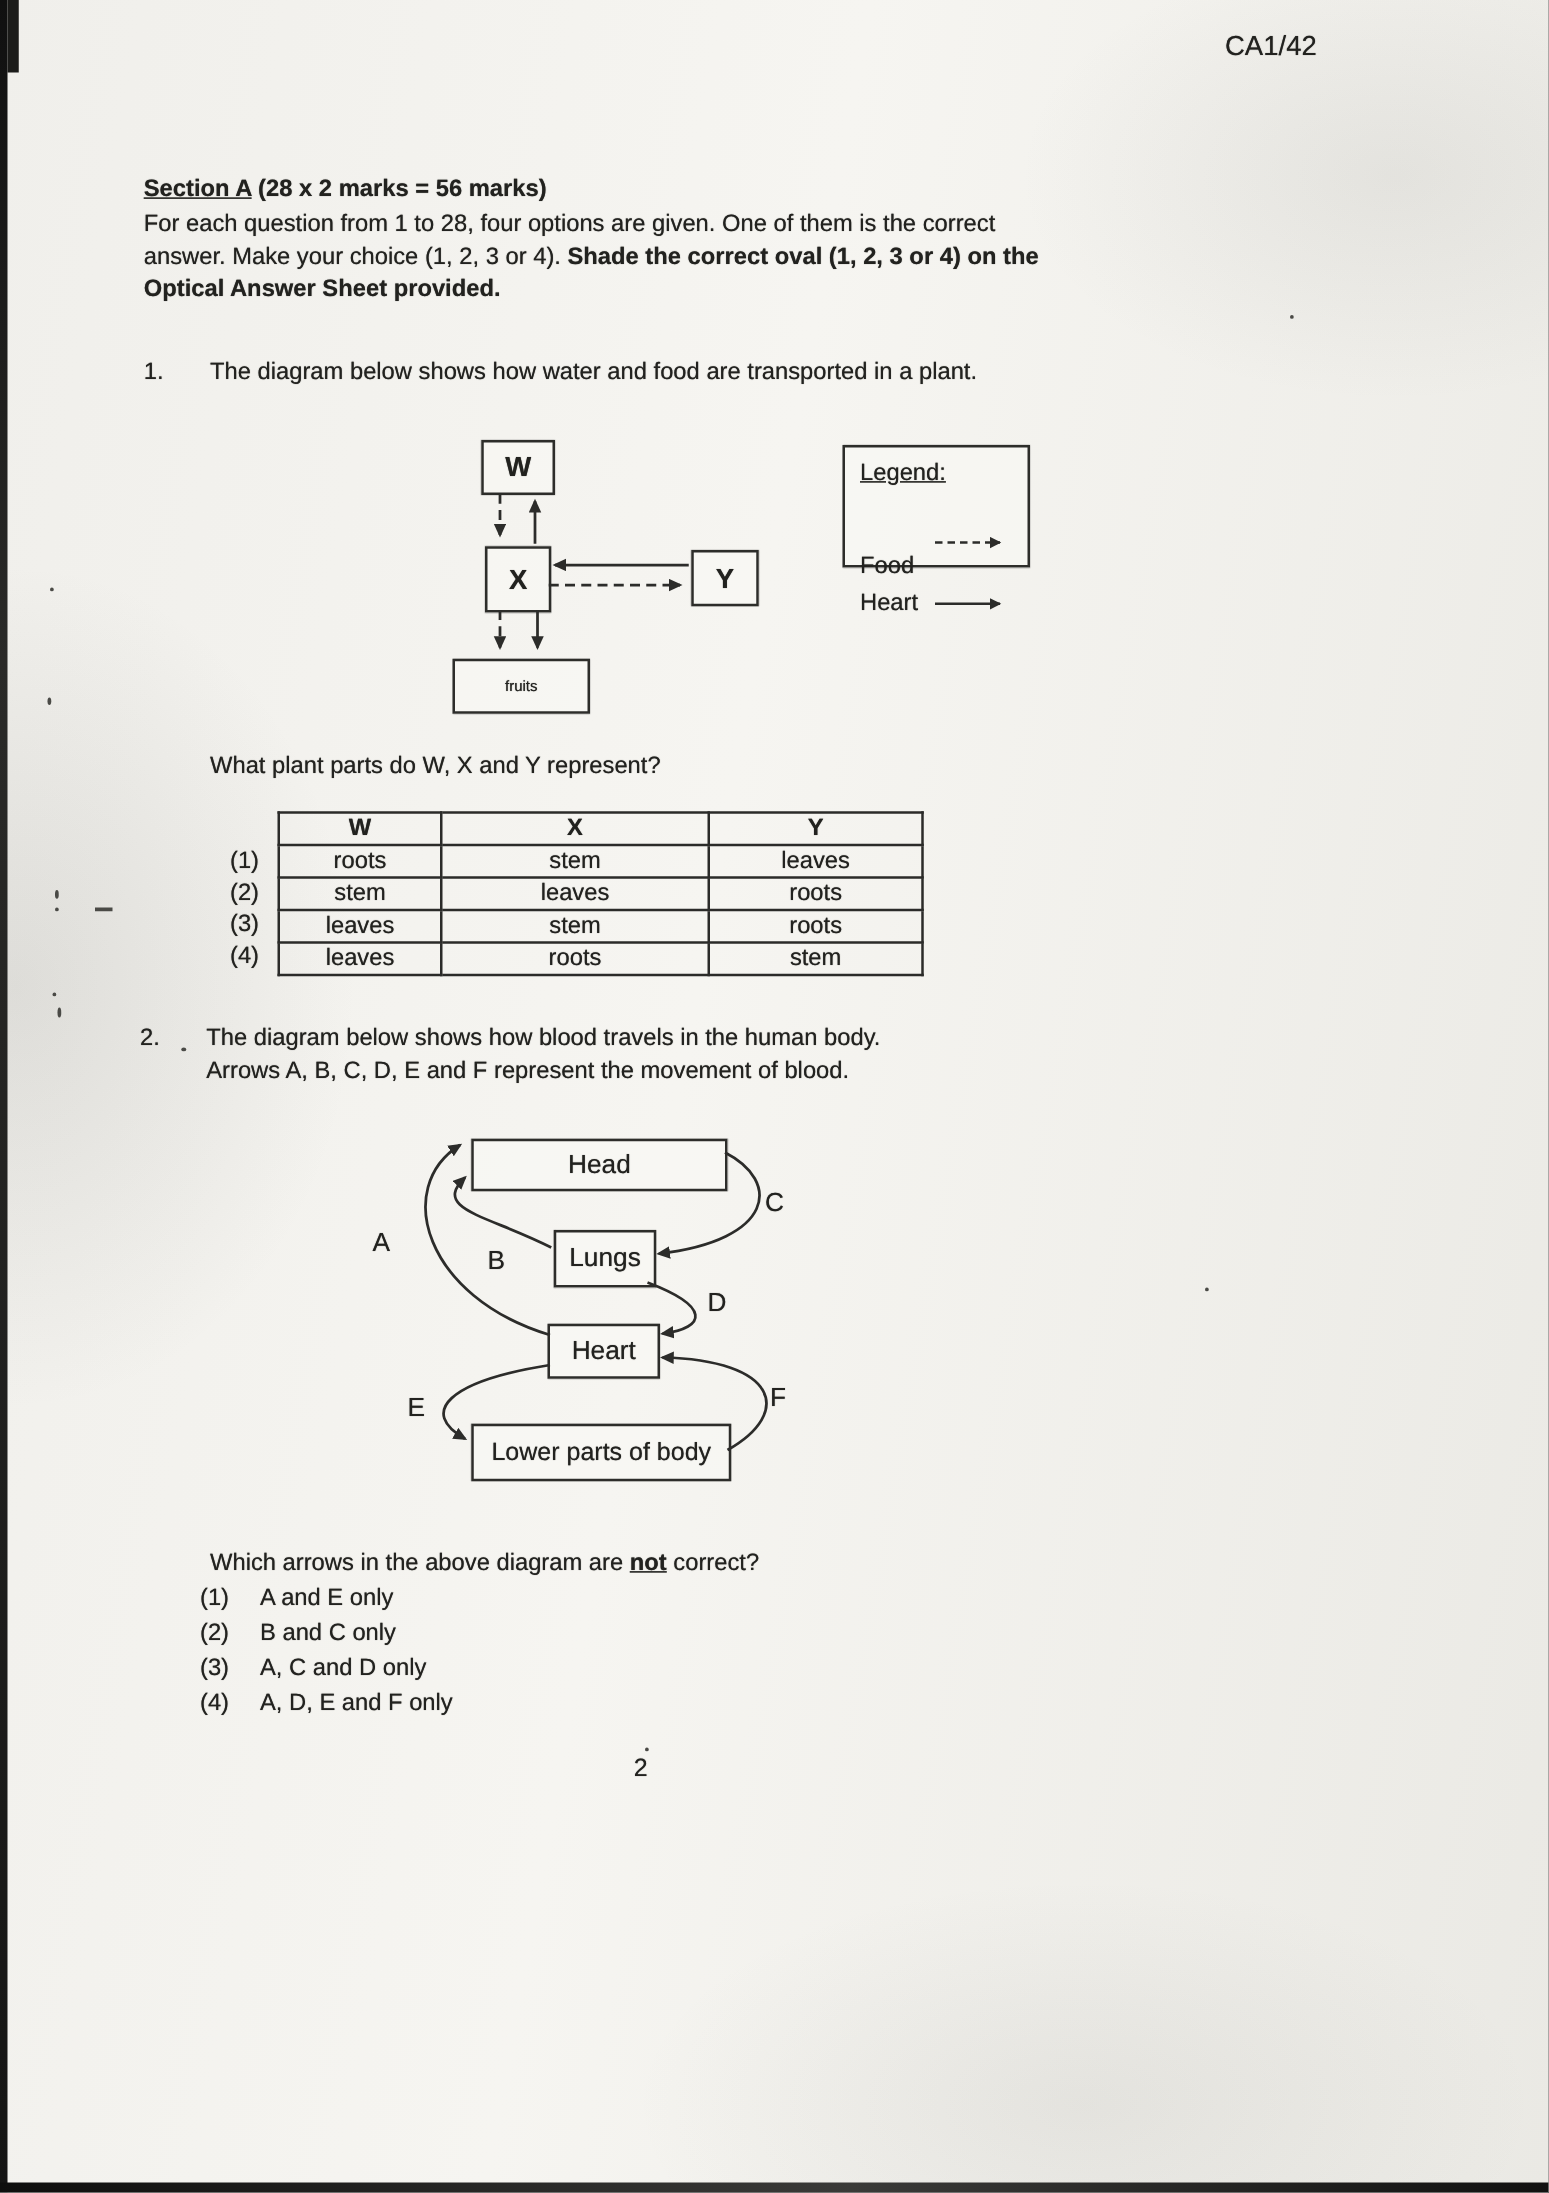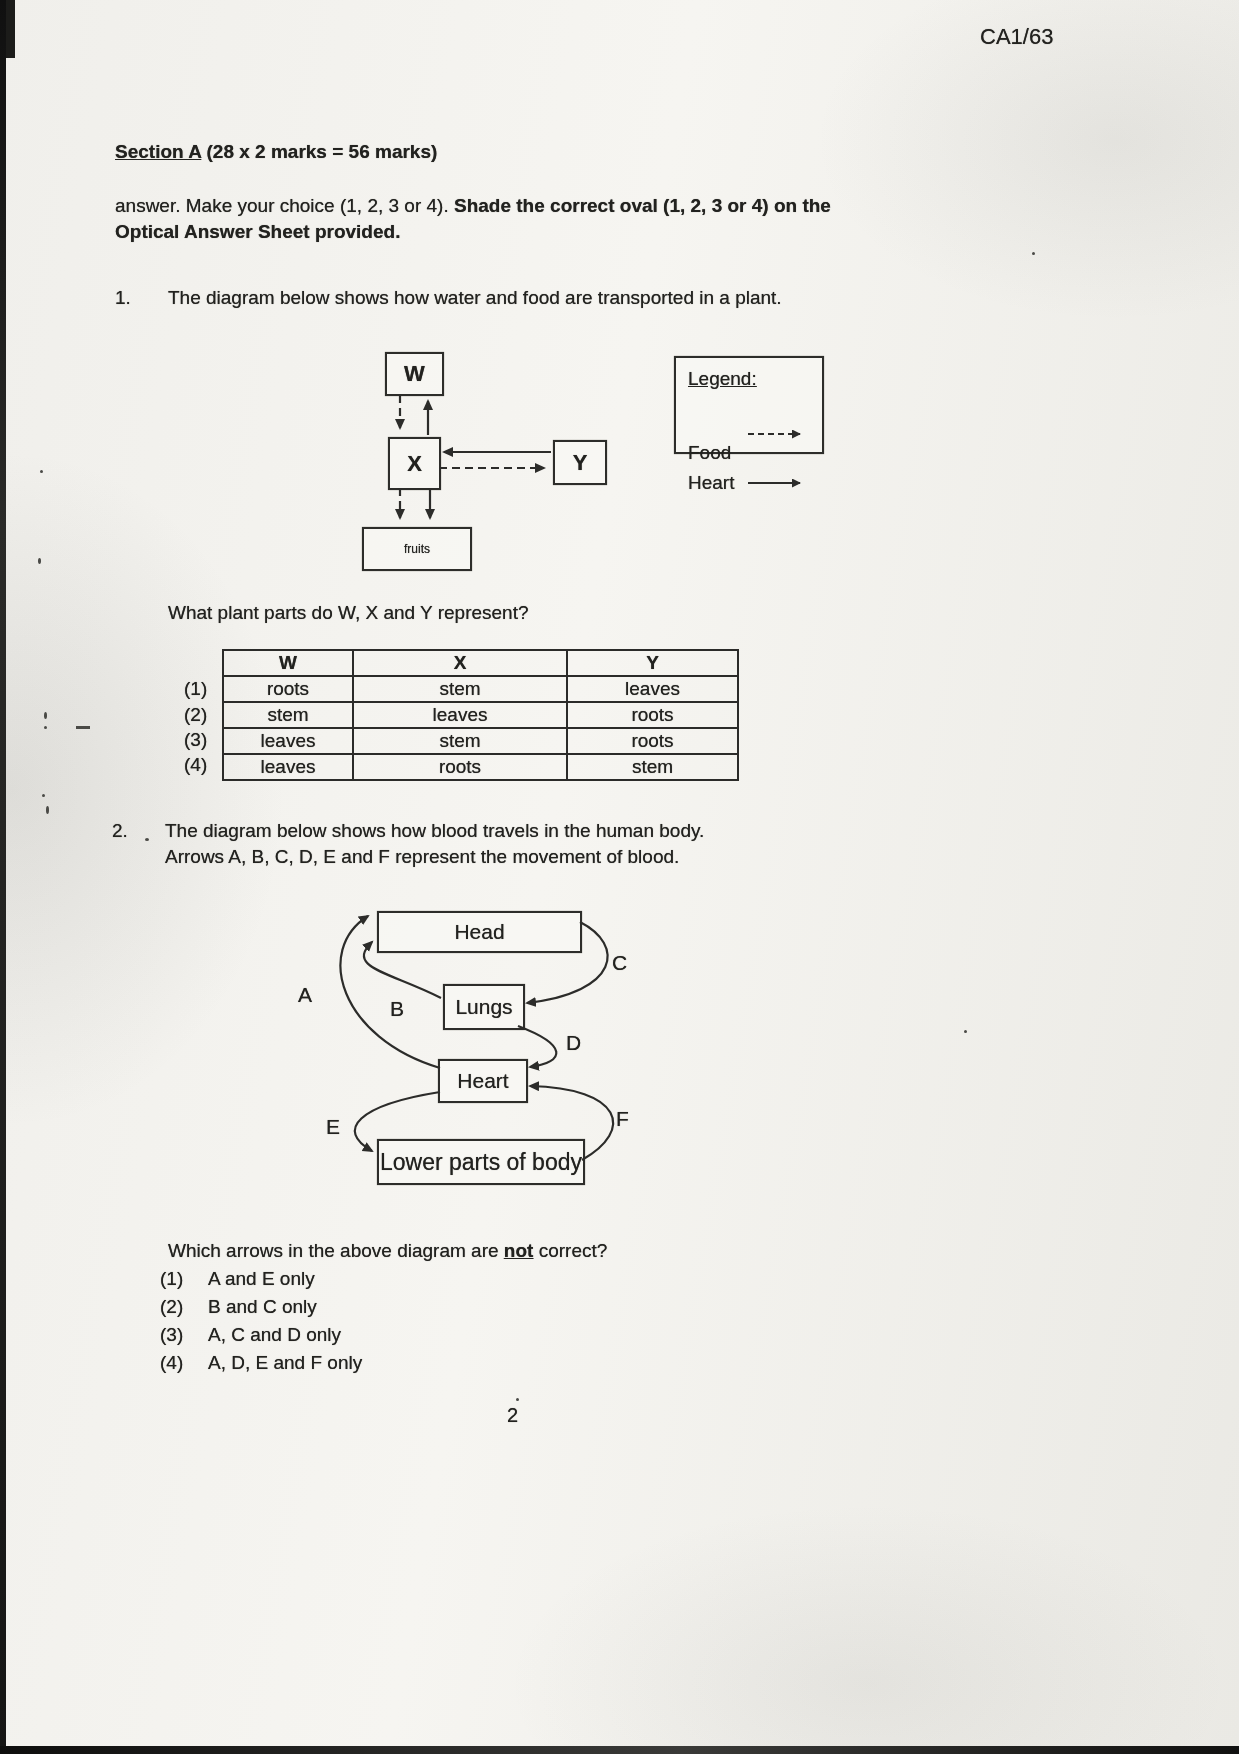--- a/index.html
+++ b/index.html
@@ -50,23 +50,24 @@
   <div class="speck" style="left:76px;top:726px;width:14px;height:3px;border-radius:0;"></div>
   <div class="speck" style="left:42px;top:794px;width:3px;height:3px;"></div>
   <div class="speck" style="left:46px;top:806px;width:3px;height:8px;"></div>
   <div class="speck" style="left:40px;top:470px;width:3px;height:3px;"></div>
   <div class="speck" style="left:38px;top:558px;width:3px;height:6px;"></div>
   <div class="speck" style="left:145px;top:838px;width:4px;height:3px;"></div>
   <div class="speck" style="left:1032px;top:252px;width:3px;height:3px;"></div>
   <div class="speck" style="left:964px;top:1030px;width:3px;height:3px;"></div>
   <div class="speck" style="left:516px;top:1398px;width:3px;height:3px;"></div>
 
-  <div class="abs txt" style="left:980px;top:24px;font-size:22px;">CA1/63</div>
+  <div class="abs txt" style="left:980px;top:24px;font-size:22px;">CA1/42</div>
 
   <div class="abs txt bold" style="left:115px;top:139px;"><span class="und">Section A</span><span> (28 x 2 marks = 56 marks)</span></div>
+  <div class="abs txt" style="left:115px;top:167px;">For each question from 1 to 28, four options are given. One of them is the correct</div>
   <div class="abs txt" style="left:115px;top:193px;"><span>answer. Make your choice (1, 2, 3 or 4). </span><span class="bold">Shade the correct oval (1, 2, 3 or 4) on the</span></div>
   <div class="abs txt bold" style="left:115px;top:219px;">Optical Answer Sheet provided.</div>
 
   <div class="abs txt" style="left:115px;top:285px;">1.</div>
   <div class="abs txt" style="left:168px;top:285px;">The diagram below shows how water and food are transported in a plant.</div>
 
   <div class="box" style="left:385px;top:352px;width:55px;height:40px;font-size:22px;font-weight:bold;">W</div>
   <div class="box" style="left:388px;top:437px;width:49px;height:49px;font-size:22px;font-weight:bold;">X</div>
   <div class="box" style="left:553px;top:440px;width:50px;height:41px;font-size:22px;font-weight:bold;">Y</div>
   <div class="box" style="left:362px;top:527px;width:106px;height:40px;font-size:12px;">fruits</div>
@@ -155,21 +156,21 @@
   </tbody>
     </table>
 
   <div class="abs txt" style="left:112px;top:818px;">2.</div>
   <div class="abs txt" style="left:165px;top:818px;">The diagram below shows how blood travels in the human body.</div>
   <div class="abs txt" style="left:165px;top:844px;">Arrows A, B, C, D, E and F represent the movement of blood.</div>
 
   <div class="box" style="left:377px;top:911px;width:201px;height:38px;font-size:21px;">Head</div>
   <div class="box" style="left:443px;top:984px;width:78px;height:42px;font-size:21px;">Lungs</div>
   <div class="box" style="left:438px;top:1059px;width:86px;height:40px;font-size:21px;">Heart</div>
-  <div class="box" style="left:377px;top:1139px;width:204px;height:42px;font-size:23px;">Lower parts of body</div>
+  <div class="box" style="left:377px;top:1139px;width:204px;height:42px;font-size:20px;">Lower parts of body</div>
 
   <svg style="left:290px;top:900px;" width="420" height="300" viewBox="0 0 420 300">
     <defs>
       <marker id="arrB" markerWidth="13" markerHeight="11" refX="9" refY="5" orient="auto" markerUnits="userSpaceOnUse">
         <path d="M0,0 L11,5 L0,10 z" fill="#2c2c2a"></path>
       </marker>
     </defs>
     <path class="ln" d="M 150 168 C 50 138, 24 50, 78 16" marker-end="url(#arrB)"></path>
     <path class="ln" d="M 151 98 C 100 72, 55 68, 82 42" marker-end="url(#arrB)"></path>
     <path class="ln" d="M 290 22 C 335 45, 330 92, 237 103" marker-end="url(#arrB)"></path>

